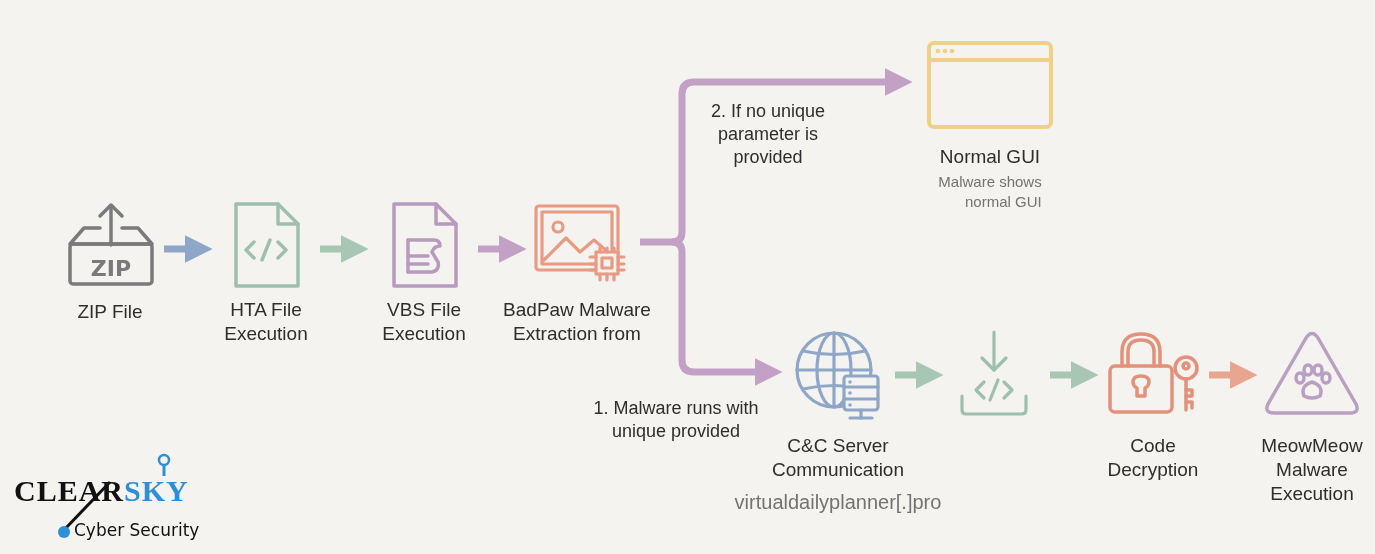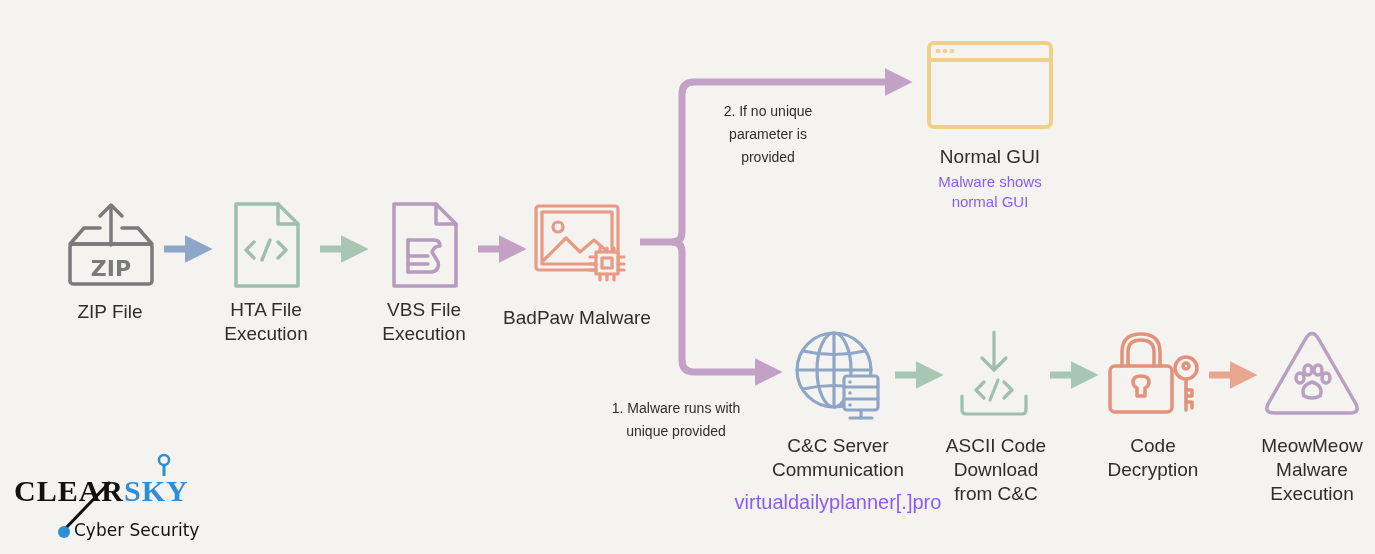--- a/index.html
+++ b/index.html
@@ -11,25 +11,25 @@
     position: relative;
   }
   .canvas { position: absolute; left: 0; top: 0; width: 1375px; height: 554px; }
   svg.wires { position: absolute; left: 0; top: 0; width: 1375px; height: 554px; }
   .node-icon { position: absolute; }
   .label {
     position: absolute; text-align: center; font-size: 19px; line-height: 24px;
     color: #2e2e2e; white-space: nowrap; transform: translateX(-50%);
   }
   .sub {
-    position: absolute; text-align: center; font-size: 15px; line-height: 20px;
-    color: #8b5cf6; white-space: nowrap; transform: translateX(-50%);
+    position: absolute; text-align: right; font-size: 15px; line-height: 20px;
+    color: #737373; white-space: nowrap; transform: translateX(-50%);
   }
   .branch-label {
-    position: absolute; text-align: center; font-size: 14px; line-height: 23px;
+    position: absolute; text-align: center; font-size: 18px; line-height: 23px;
     color: #2e2e2e; white-space: nowrap; transform: translateX(-50%);
   }
   .logo { position: absolute; left: 14px; top: 452px; width: 210px; height: 96px; }
   .logo-word {
     position: absolute; left: 0; top: 22px; font-family: Liberation Serif, serif;
     font-weight: bold; font-size: 30px; letter-spacing: 1px; color: #111;
   }
   .logo-word .sky { color: #2e8fd6; }
   .logo-sub {
     position: absolute; left: 60px; top: 68px; font-family: "DejaVu Sans", sans-serif;
@@ -192,22 +192,23 @@
     <div>ZIP File</div>
   </div>
   <div class="label" style="left:266px;top:298px">
     <div>HTA File</div>
     <div>Execution</div>
   </div>
   <div class="label" style="left:424px;top:298px">
     <div>VBS File</div>
     <div>Execution</div>
   </div>
-  <div class="label" style="left:577px;top:306px">
+  <div class="label" style="left:577px;top:298px">
     <div>BadPaw Malware</div>
+    <div>Extraction from</div>
   </div>
 
   <div class="label" style="left:990px;top:145px">
     <div>Normal GUI</div>
   </div>
   <div class="sub" style="left:990px;top:172px">
     <div>Malware shows</div>
     <div>normal GUI</div>
   </div>
 
@@ -222,25 +223,20 @@
   </div>
 
   <div class="label" style="left:838px;top:434px">
     <div>C&amp;C Server</div>
     <div>Communication</div>
   </div>
   <div class="sub" style="left:838px;top:492px;font-size:20px">
     <div>virtualdailyplanner[.]pro</div>
   </div>
 
-  <div class="label" style="left:996px;top:434px">
-    <div>ASCII Code</div>
-    <div>Download</div>
-    <div>from C&amp;C</div>
-  </div>
   <div class="label" style="left:1153px;top:434px">
     <div>Code</div>
     <div>Decryption</div>
   </div>
   <div class="label" style="left:1312px;top:434px">
     <div>MeowMeow</div>
     <div>Malware</div>
     <div>Execution</div>
   </div>
 

